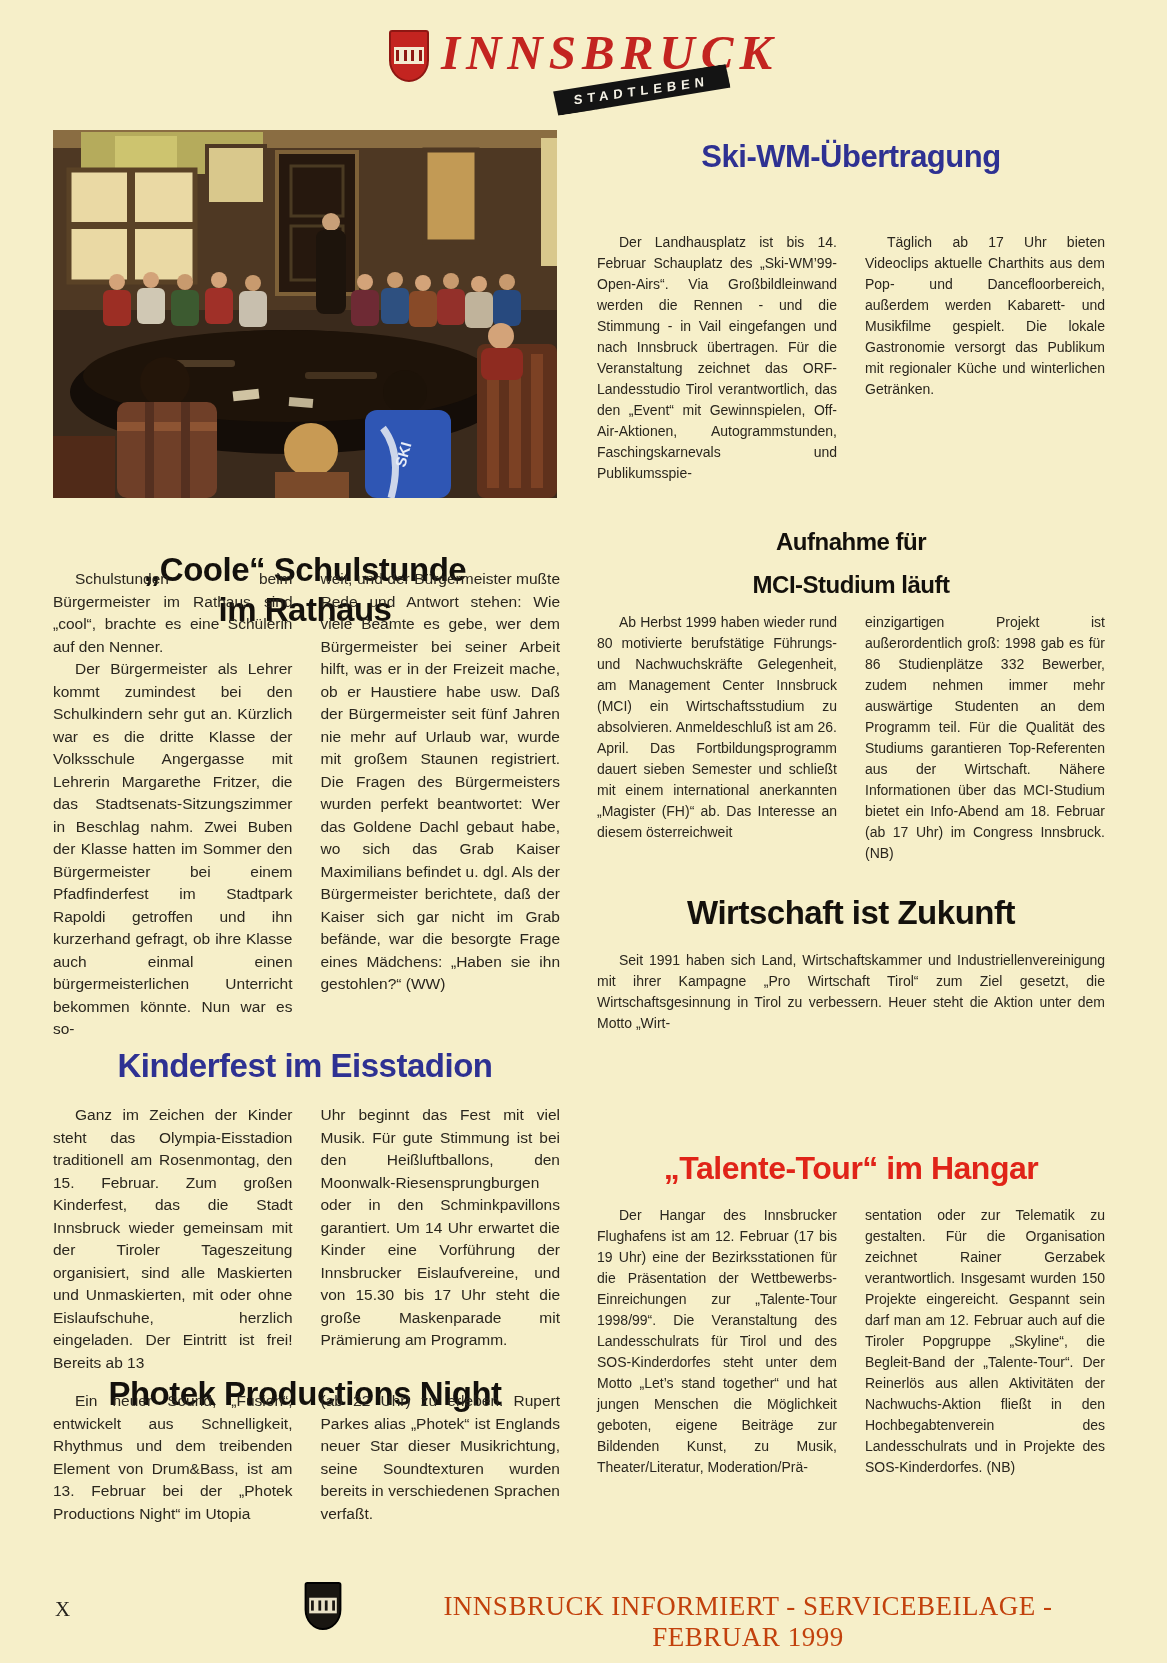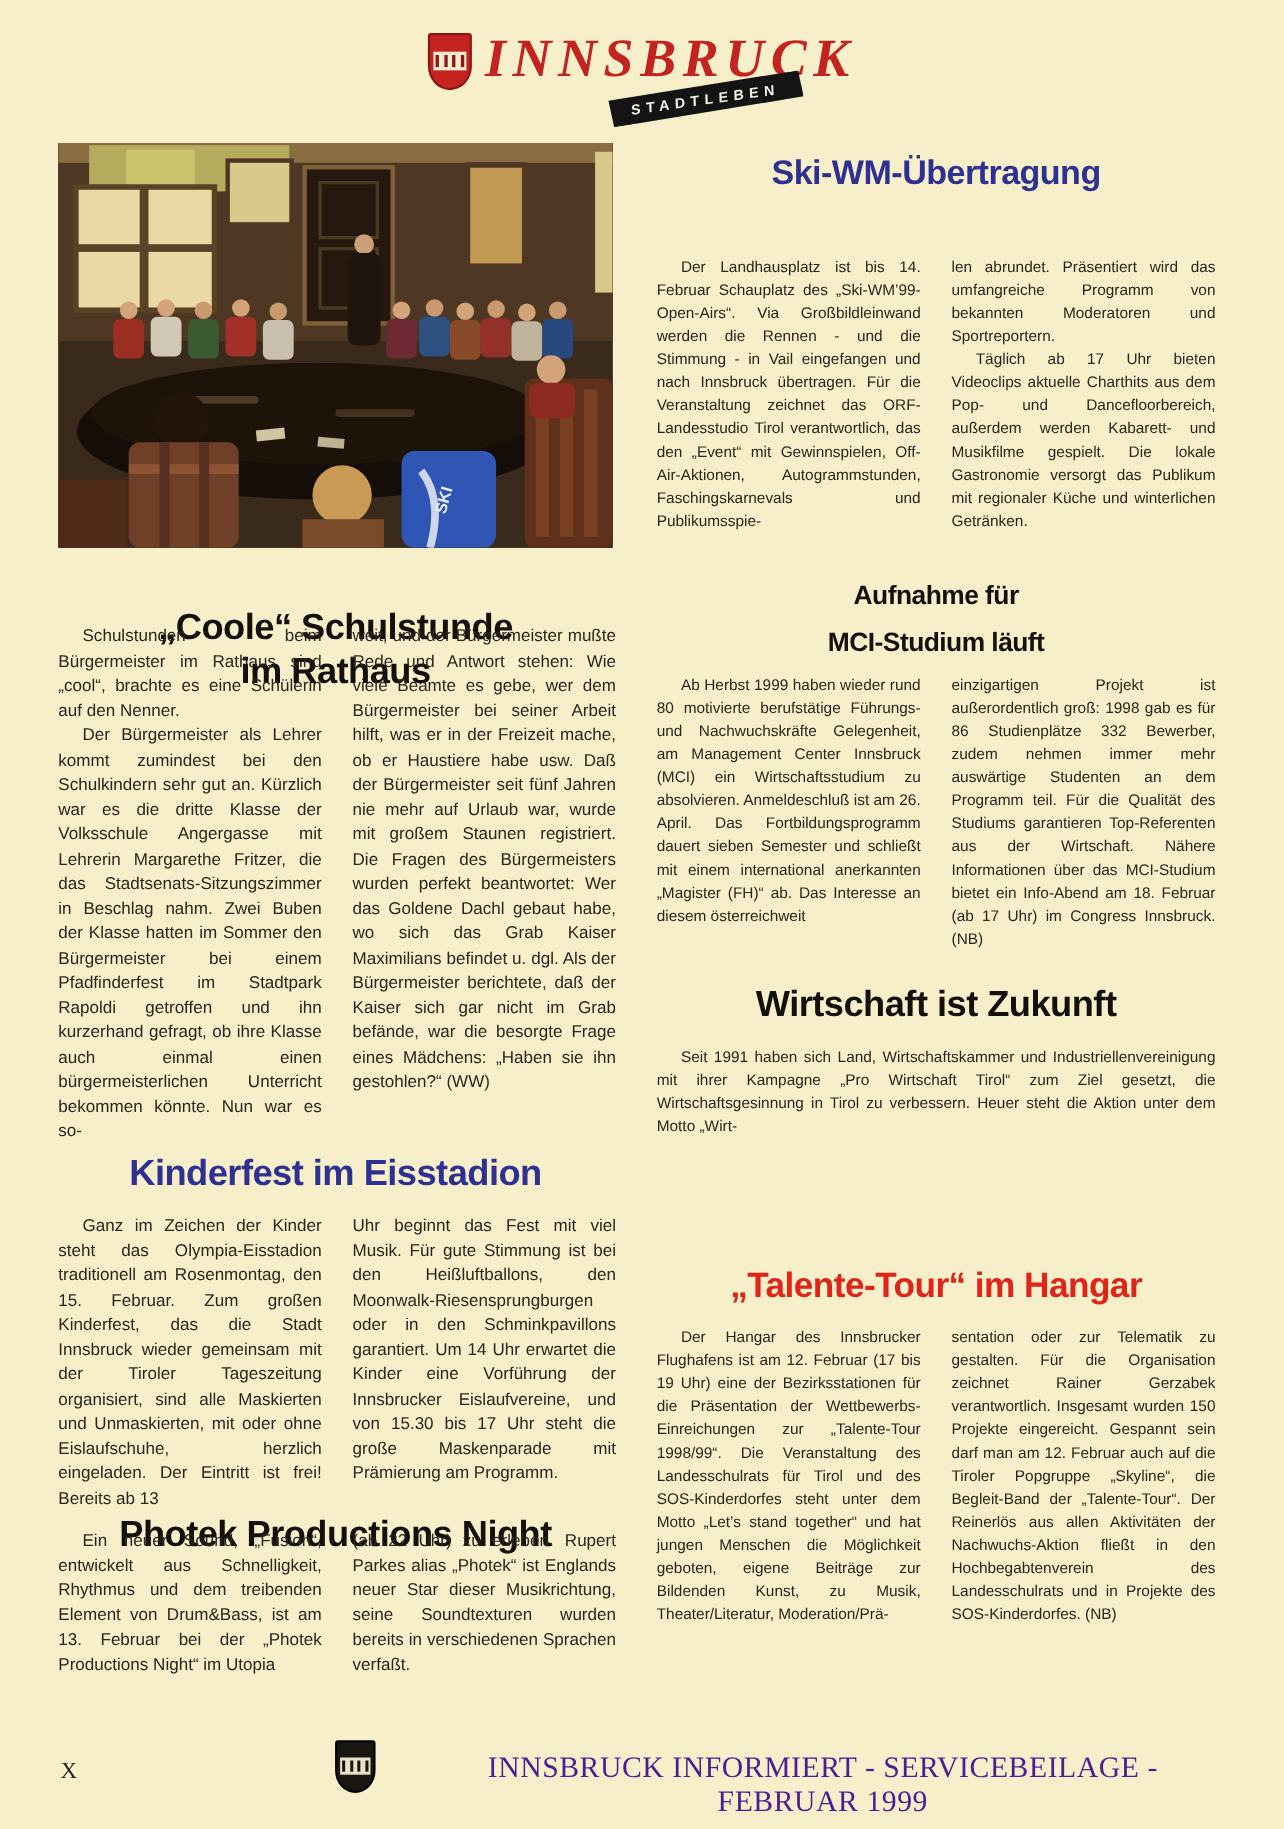--- a/index.html
+++ b/index.html
@@ -60,21 +60,21 @@
   #b-mci{left:597px;top:612px;width:508px;}
   #t-wirt{left:597px;top:893px;width:508px;font-size:33px;line-height:40px;}
   #b-wirt{left:597px;top:950px;width:508px;}
   #t-tal{left:597px;top:1148px;width:508px;font-size:32px;line-height:40px;}
   #b-tal{left:597px;top:1205px;width:508px;}
   
   #f-page{left:55px;top:1597px;font-family:"Liberation Serif",serif;font-size:21px;color:#26231d;}
   #f-shield{left:303px;top:1580px;transform:scale(.92);}
   #f-text{
     left:378px;top:1591px;width:740px;text-align:center;
-    font-family:"Liberation Serif",serif;font-size:27px;letter-spacing:.5px;color:#4c1d95;
+    font-family:"Liberation Serif",serif;font-size:27px;letter-spacing:.5px;color:#c2410c;
   }
 </style>
 </head>
 <body>
 
 <div class="abs" id="logo-row">
   <div class="shield shield-red">
     <div class="shield-band">
         <i></i>
         <i></i>
@@ -198,21 +198,20 @@
 </div>
 
 <h2 class="abs headline hl-blue" id="t-ski">
   <span>Ski-WM-Übertragung</span><br>
 </h2>
 <div class="abs body2 rbody" id="b-ski">
   <div class="c">
     <p class="ind">Der Landhausplatz ist bis 14. Februar Schauplatz des „Ski-WM’99-Open-Airs“. Via Großbildleinwand werden die Rennen - und die Stimmung - in Vail eingefangen und nach Innsbruck übertragen. Für die Veranstaltung zeichnet das ORF-Landesstudio Tirol verantwortlich, das den „Event“ mit Gewinnspielen, Off-Air-Aktionen, Autogrammstunden, Faschingskarnevals und Publikumsspie-</p>
   </div>
   <div class="c">
-    <p>len abrundet. Präsentiert wird das umfangreiche Programm von bekannten Moderatoren und Sportreportern.</p>
     <p class="ind">Täglich ab 17 Uhr bieten Videoclips aktuelle Charthits aus dem Pop- und Dancefloorbereich, außerdem werden Kabarett- und Musikfilme gespielt. Die lokale Gastronomie versorgt das Publikum mit regionaler Küche und winterlichen Getränken.</p>
   </div>
 </div>
 
 <h2 class="abs headline" id="t-mci">
   <span>Aufnahme für</span><br>
   <span>MCI-Studium läuft</span>
 </h2>
 <div class="abs body2 rbody" id="b-mci">
   <div class="c">

